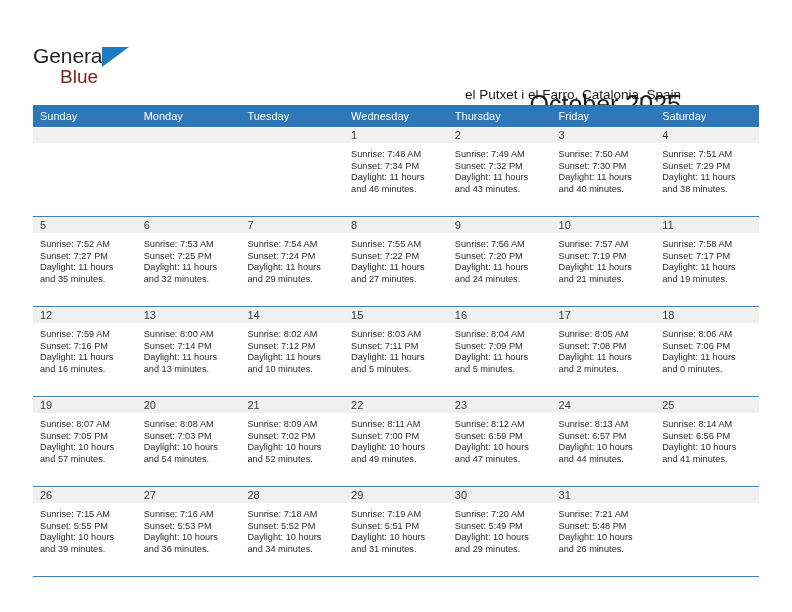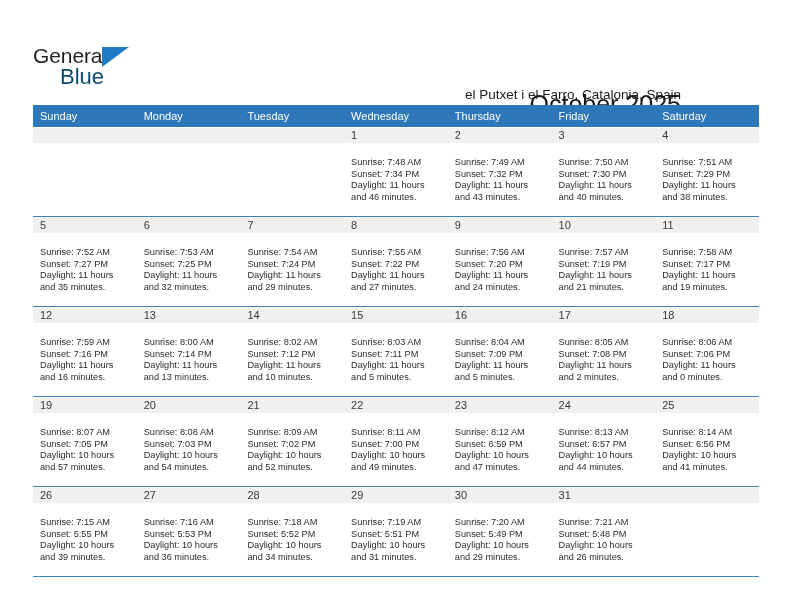--- a/index.html
+++ b/index.html
@@ -44,23 +44,23 @@
     position: absolute;
     left: 69px;
     top: 3px;
     width: 0; height: 0;
     border-left: 27px solid #1f7cc4;
     border-bottom: 20px solid transparent;
   }
   .logo-blue {
     position: absolute;
     left: 27px; top: 21px;
-    font-size: 22px;
+    font-size: 19px;
     line-height: 24px;
-    color: #0c4a6e;
+    color: #7f1d1d;
     font-family: "Liberation Sans", sans-serif;
   }
   .title {
     position: absolute;
     right: 35px;
     top: 38px;
     font-size: 25px;
     line-height: 29px;
     color: #1a1a1a;
     text-align: right;
@@ -124,21 +124,21 @@
   .cell.empty .datebar { background: #f0f0f0; }
   .cell .datenum {
     position: absolute;
     left: 7px;
     top: 1px;
     font-size: 11px;
     line-height: 15px;
     color: #3a3a3a;
   }
   .cell .info {
-    padding: 14px 6px 0 7px;
+    padding: 6px 6px 0 7px;
     font-size: 9.2px;
     line-height: 11.6px;
     color: #2b2b2b;
   }
   .cell .info div { white-space: nowrap; }
 </style>
 </head>
 <body>
 
 <div class="page">

